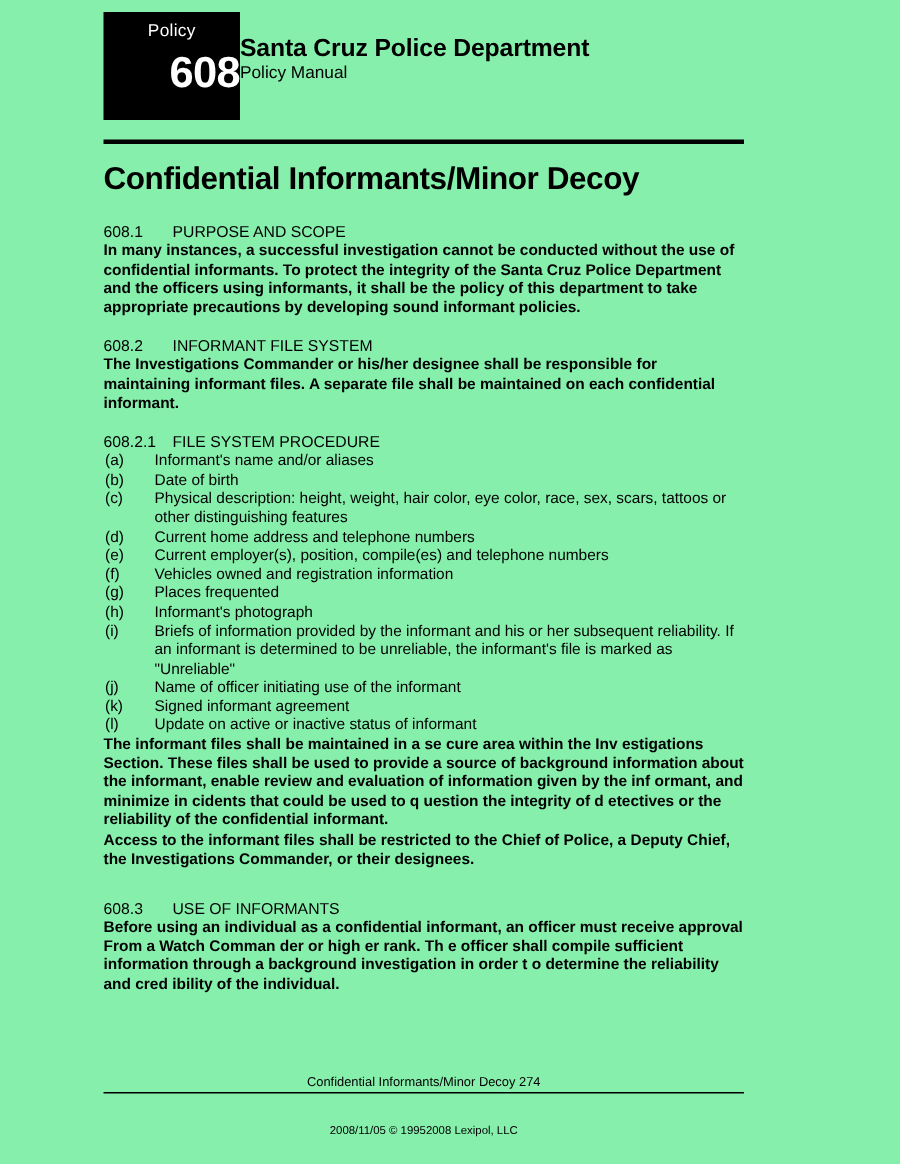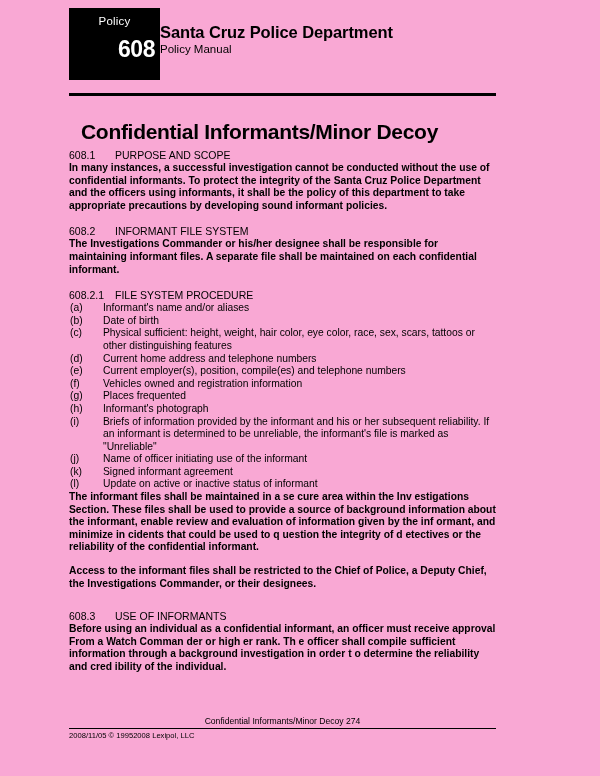--- a/index.html
+++ b/index.html
@@ -12,21 +12,21 @@
     width: 600px;
     height: 776px;
     font-family: "Liberation Sans", sans-serif;
     color: #000000;
     -webkit-font-smoothing: none;
   }
   .page {
     position: relative;
     width: 600px;
     height: 776px;
-    background: #f9a8d4;
+    background: #86efac;
     overflow: hidden;
   }
   .content {
     position: absolute;
     left: 69px;
     top: 0;
     width: 427px;
   }
 
   
@@ -48,21 +48,21 @@
   }
   .policy-badge .badge-label {
     display: block;
     font-size: 11.5px;
     line-height: 13px;
     font-weight: normal;
     letter-spacing: 0.2px;
   }
   .policy-badge .badge-number {
     display: block;
-    font-size: 23px;
+    font-size: 29px;
     line-height: 42px;
     font-weight: bold;
     letter-spacing: -0.5px;
     padding-left: 44px;
   }
   .header-titles {
     position: absolute;
     left: 91px;
     top: 22px;
     width: 336px;
@@ -83,21 +83,21 @@
     position: absolute;
     left: 0px;
     top: 93px;
     width: 427px;
     height: 2.5px;
     background: #000000;
   }
 
   
   .doc-title {
-    margin: 12px;
+    margin: 0;
     padding: 0;
     position: absolute;
     left: 0;
     top: 107px;
     font-size: 21px;
     line-height: 26px;
     font-weight: bold;
     letter-spacing: -0.3px;
   }
 
@@ -125,21 +125,21 @@
     min-width: 46px;
   }
   p.para {
     margin: 0 0 0 0;
     font-size: 10.3px;
     line-height: 12.6px;
     text-align: left;
     font-weight: bold;
   }
   p.para + p.para {
-    margin-top: 11px;
+    margin-top: 1px;
   }
 
   
   ol.lettered {
     list-style: none;
     margin: 0;
     padding: 0;
   }
   ol.lettered > li {
     position: relative;
@@ -170,24 +170,24 @@
     font-size: 8.6px;
     line-height: 11px;
     padding-bottom: 1px;
   }
   .footer-rule {
     width: 427px;
     height: 1.4px;
     background: #000000;
   }
   .footer-copyright {
-    margin-top: 2px;
+    margin-top: 20px;
     font-size: 7.6px;
     line-height: 10px;
-    text-align: left;
+    text-align: center;
   }
 </style>
 </head>
 <body>
 
 <div class="page">
 
   <div class="content">
 
     <div class="header">
@@ -218,21 +218,21 @@
         <div class="section-heading"><span class="sec-num">608.2</span><span>INFORMANT FILE SYSTEM</span></div>
         <p class="para">The Investigations Commander or his/her designee shall be responsible for maintaining informant files. A separate file shall be maintained on each confidential informant.</p>
       </div>
 
       <div class="section">
         <div class="section-heading"><span class="sec-num">608.2.1</span><span>FILE SYSTEM PROCEDURE</span></div>
 
         <ol class="lettered list-block">
           <li><span class="marker">(a)</span><span>Informant's name and/or aliases</span></li>
           <li><span class="marker">(b)</span><span>Date of birth</span></li>
-          <li><span class="marker">(c)</span><span>Physical sufficient: height, weight, hair color, eye color, race, sex, scars, tattoos or other distinguishing features</span></li>
+          <li><span class="marker">(c)</span><span>Physical description: height, weight, hair color, eye color, race, sex, scars, tattoos or other distinguishing features</span></li>
           <li><span class="marker">(d)</span><span>Current home address and telephone numbers</span></li>
           <li><span class="marker">(e)</span><span>Current employer(s), position, compile(es) and telephone numbers</span></li>
           <li><span class="marker">(f)</span><span>Vehicles owned and registration information</span></li>
           <li><span class="marker">(g)</span><span>Places frequented</span></li>
           <li><span class="marker">(h)</span><span>Informant's photograph</span></li>
           <li><span class="marker">(i)</span><span>Briefs of information provided by the informant and his or her subsequent reliability. If an informant is determined to be unreliable, the informant's file is marked as "Unreliable"</span></li>
           <li><span class="marker">(j)</span><span>Name of officer initiating use of the informant</span></li>
           <li><span class="marker">(k)</span><span>Signed informant agreement</span></li>
           <li><span class="marker">(l)</span><span>Update on active or inactive status of informant</span></li>
         </ol>

